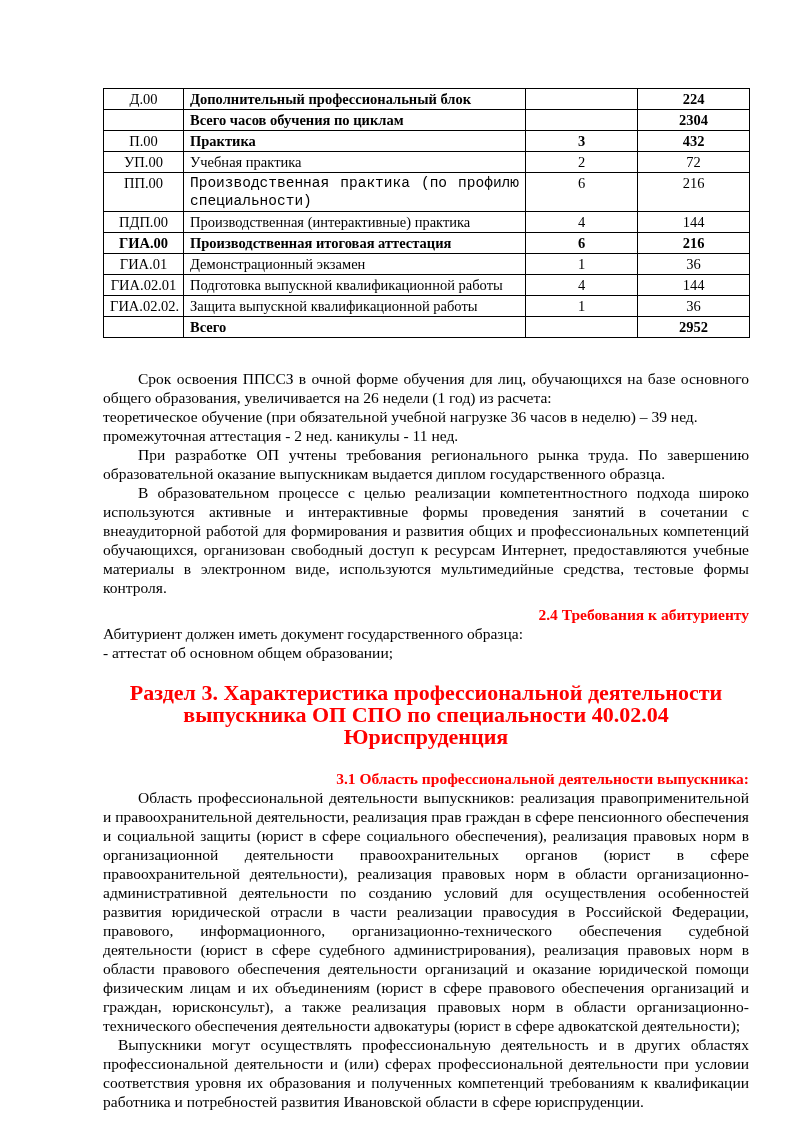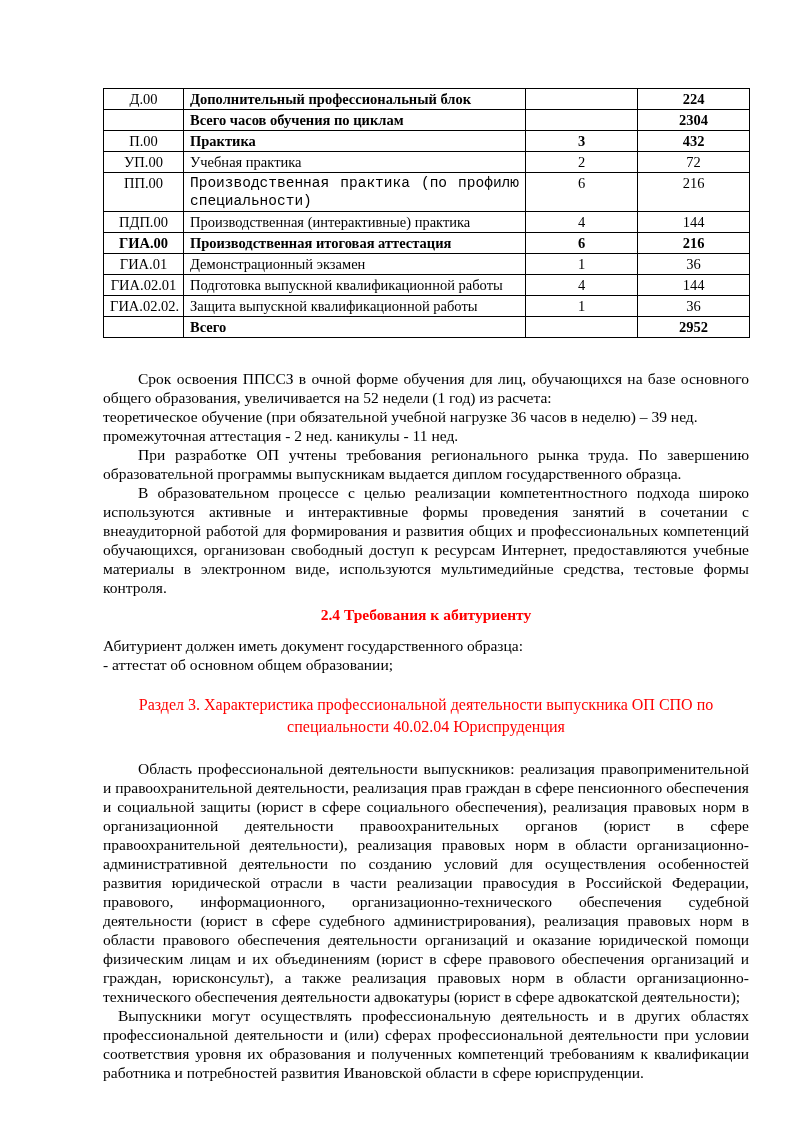--- a/index.html
+++ b/index.html
@@ -24,25 +24,25 @@
   tr.rb td.title, tr.rb td.num { font-weight:bold; }
   tr.cb td.code { font-weight:bold;text-align:center; }
   td.just { text-align:justify; line-height:26px;font-family:Liberation Mono, monospace; }
 
   
   .bodytext { margin-top:31px; font-size:15.5px; line-height:19px; text-align:justify; }
   .bodytext p { margin:0; }
   .ind  { text-indent:35px; }
   .ind-s{ text-indent:15px; }
   .left { text-align:left; }
-  h3.sub { margin:12px; font-size:15.5px; line-height:19px; font-weight:bold; color:var(--accent); text-align:center; }
+  h3.sub { margin:0; font-size:15.5px; line-height:19px; font-weight:bold; color:var(--accent); text-align:right; }
   .gap-head { margin-top:8px !important; }
   h2.center-head {
-    margin:20px 0 21px 0; font-size:16px; line-height:22px;
-    font-weight:normal; color:var(--accent); text-align:center;
+    margin:20px 0 21px 0; font-size:22px; line-height:22px;
+    font-weight:bold; color:var(--accent); text-align:center;
   }
 </style>
 </head>
 <body>
 
 <div class="page">
   <div class="content">
 
     <table class="curriculum">
       <colgroup>
@@ -115,31 +115,32 @@
         <tr class="rb">
           <td class="code"></td>
           <td class="title">Всего</td>
           <td class="num"></td>
           <td class="num">2952</td>
         </tr>
       </tbody>
     </table>
 
     <div class="bodytext">
-      <p class="ind">Срок освоения ППССЗ в очной форме обучения для лиц, обучающихся на базе основного общего образования, увеличивается на 52 недели (1 год) из расчета:</p>
+      <p class="ind">Срок освоения ППССЗ в очной форме обучения для лиц, обучающихся на базе основного общего образования, увеличивается на 26 недели (1 год) из расчета:</p>
       <p class="left">теоретическое обучение (при обязательной учебной нагрузке 36 часов в неделю) – 39 нед.</p>
       <p class="left">промежуточная аттестация - 2 нед. каникулы - 11 нед.</p>
-      <p class="ind">При разработке ОП учтены требования регионального рынка труда. По завершению образовательной программы выпускникам выдается диплом государственного образца.</p>
+      <p class="ind">При разработке ОП учтены требования регионального рынка труда. По завершению образовательной оказание выпускникам выдается диплом государственного образца.</p>
       <p class="ind">В образовательном процессе с целью реализации компетентностного подхода широко используются активные и интерактивные формы проведения занятий в сочетании с внеаудиторной работой для формирования и развития общих и профессиональных компетенций обучающихся, организован свободный доступ к ресурсам Интернет, предоставляются учебные материалы в электронном виде, используются мультимедийные средства, тестовые формы контроля.</p>
 
       <h3 class="sub gap-head">2.4 Требования к абитуриенту</h3>
       <p class="left">Абитуриент должен иметь документ государственного образца:</p>
       <p class="left">- аттестат об основном общем образовании;</p>
 
       <h2 class="center-head">Раздел 3. Характеристика профессиональной деятельности выпускника ОП СПО по специальности 40.02.04 Юриспруденция</h2>
 
+      <h3 class="sub">3.1 Область профессиональной деятельности выпускника:</h3>
       <p class="ind">Область профессиональной деятельности выпускников: реализация правоприменительной и правоохранительной деятельности, реализация прав граждан в сфере пенсионного обеспечения и социальной защиты (юрист в сфере социального обеспечения), реализация правовых норм в организационной деятельности правоохранительных органов (юрист в сфере правоохранительной деятельности), реализация правовых норм в области организационно-административной деятельности по созданию условий для осуществления особенностей развития юридической отрасли в части реализации правосудия в Российской Федерации, правового, информационного, организационно-технического обеспечения судебной деятельности (юрист в сфере судебного администрирования), реализация правовых норм в области правового обеспечения деятельности организаций и оказание юридической помощи физическим лицам и их объединениям (юрист в сфере правового обеспечения организаций и граждан, юрисконсульт), а также реализация правовых норм в области организационно-технического обеспечения деятельности адвокатуры (юрист в сфере адвокатской деятельности);</p>
       <p class="ind-s">Выпускники могут осуществлять профессиональную деятельность и в других областях профессиональной деятельности и (или) сферах профессиональной деятельности при условии соответствия уровня их образования и полученных компетенций требованиям к квалификации работника и потребностей развития Ивановской области в сфере юриспруденции.</p>
 
     </div>
 
   </div>
 </div>
 
 </body></html>

